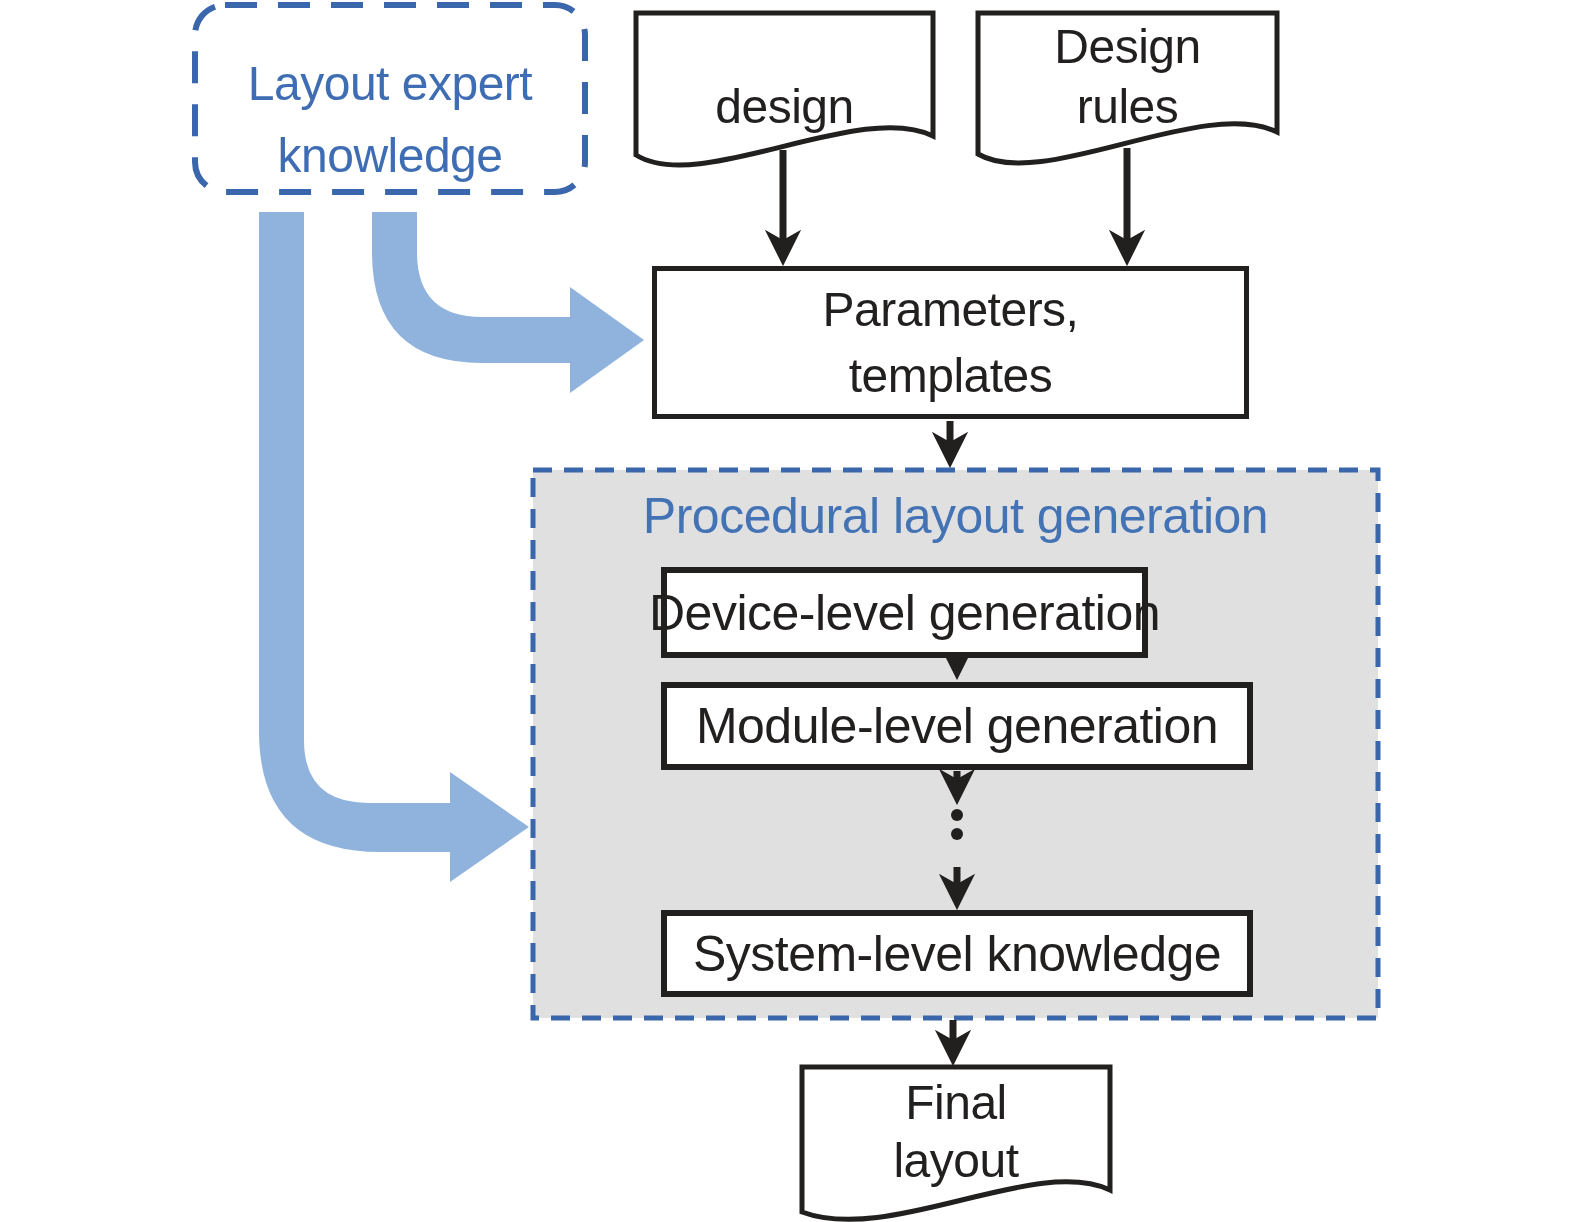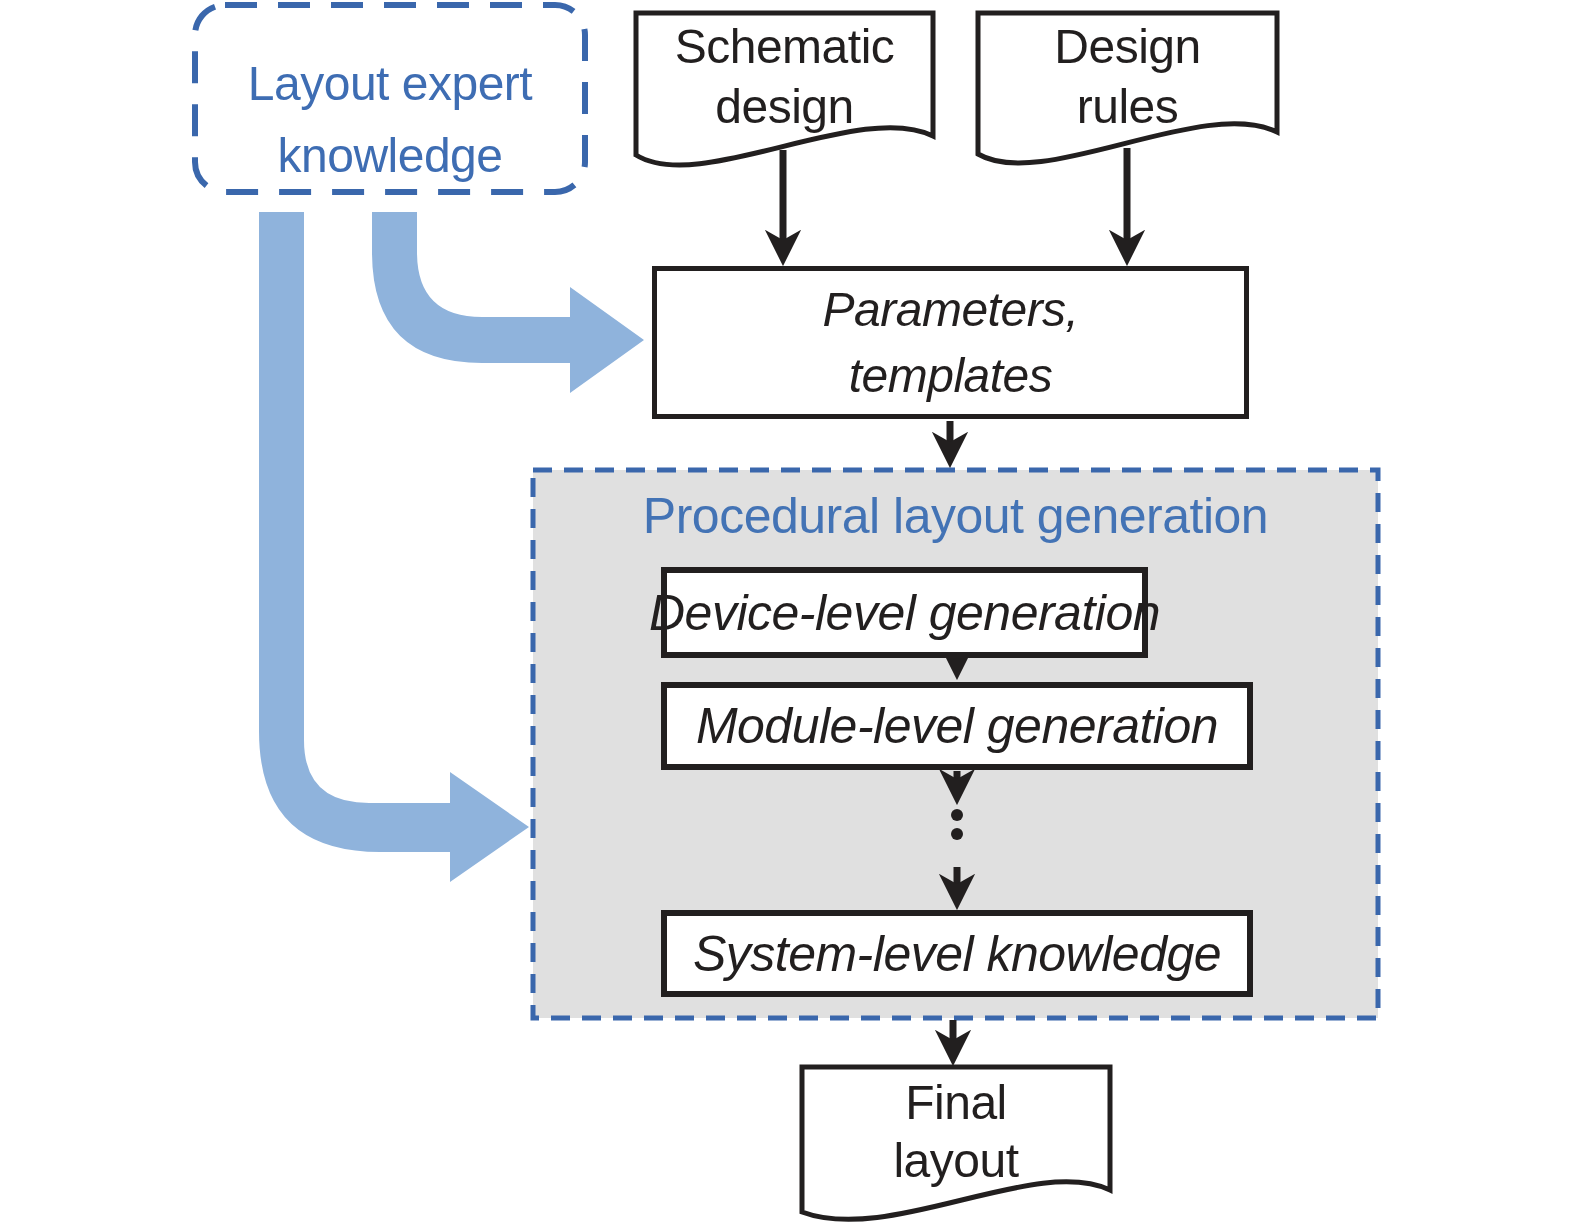--- a/index.html
+++ b/index.html
@@ -18,21 +18,21 @@
     background:var(--paper);
     font-family:"Liberation Sans", sans-serif;
     color:var(--ink);
     overflow:hidden;
   }
   .layer{position:absolute;left:0;top:0;width:1575px;height:1222px;}
   .abs{position:absolute;box-sizing:border-box;}
   .center{display:flex;align-items:center;justify-content:center;text-align:center;}
   .label{font-size:48px;letter-spacing:-0.5px;line-height:1.25;}
   .boxlabel{font-size:50px;letter-spacing:-0.5px;white-space:nowrap;}
-  .whitebox{background:var(--paper);border:6px solid var(--ink);font-style:italic;}
+  .whitebox{background:var(--paper);border:6px solid var(--ink);}
   .param-box{border-width:5px;}
   .param-box .label{line-height:66px;}
   .expert-label{color:var(--blue_text);line-height:72px;align-items:flex-end;}
   .title-label{color:var(--blue_title);align-items:center;}
   .final-label{line-height:58px;}
 </style>
 </head>
 <body>
 
 <div class="canvas">
@@ -73,21 +73,21 @@
 
   <div class="abs center label expert-label" style="left:195px;top:5px;width:390px;height:187px;">
     <div>
       <span>Layout expert</span><br>
       <span>knowledge</span>
     </div>
   </div>
 
   <div class="abs center label" style="left:636px;top:13px;width:297px;height:127px;line-height:60px;">
     <div>
-      <span>Schematic</span><br>
+      <br>
       <span>design</span>
     </div>
   </div>
 
   <div class="abs center label" style="left:978px;top:13px;width:299px;height:127px;line-height:60px;">
     <div>
       <span>Design</span><br>
       <span>rules</span>
     </div>
   </div>

